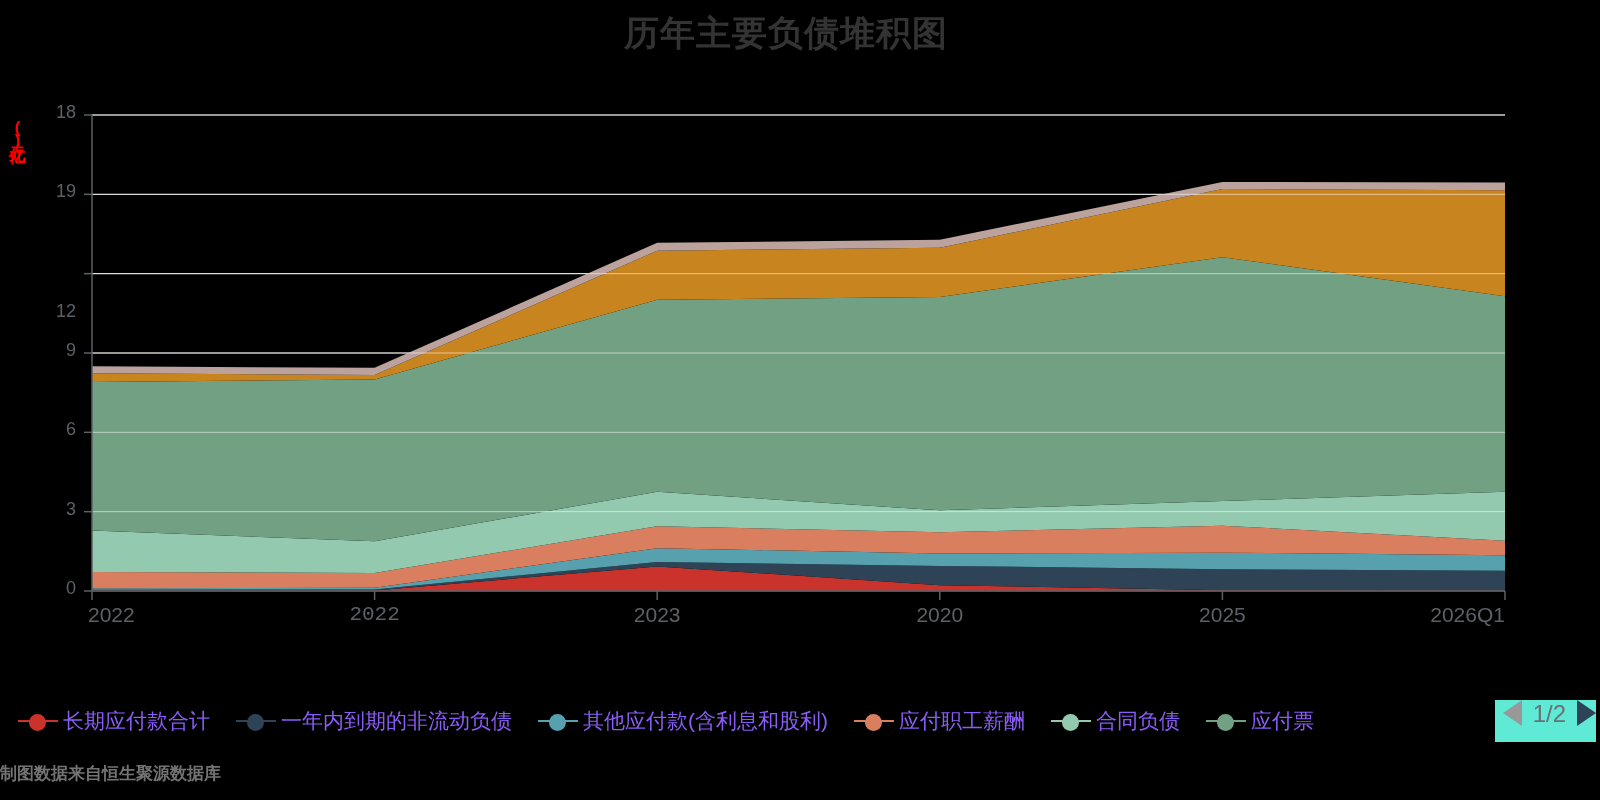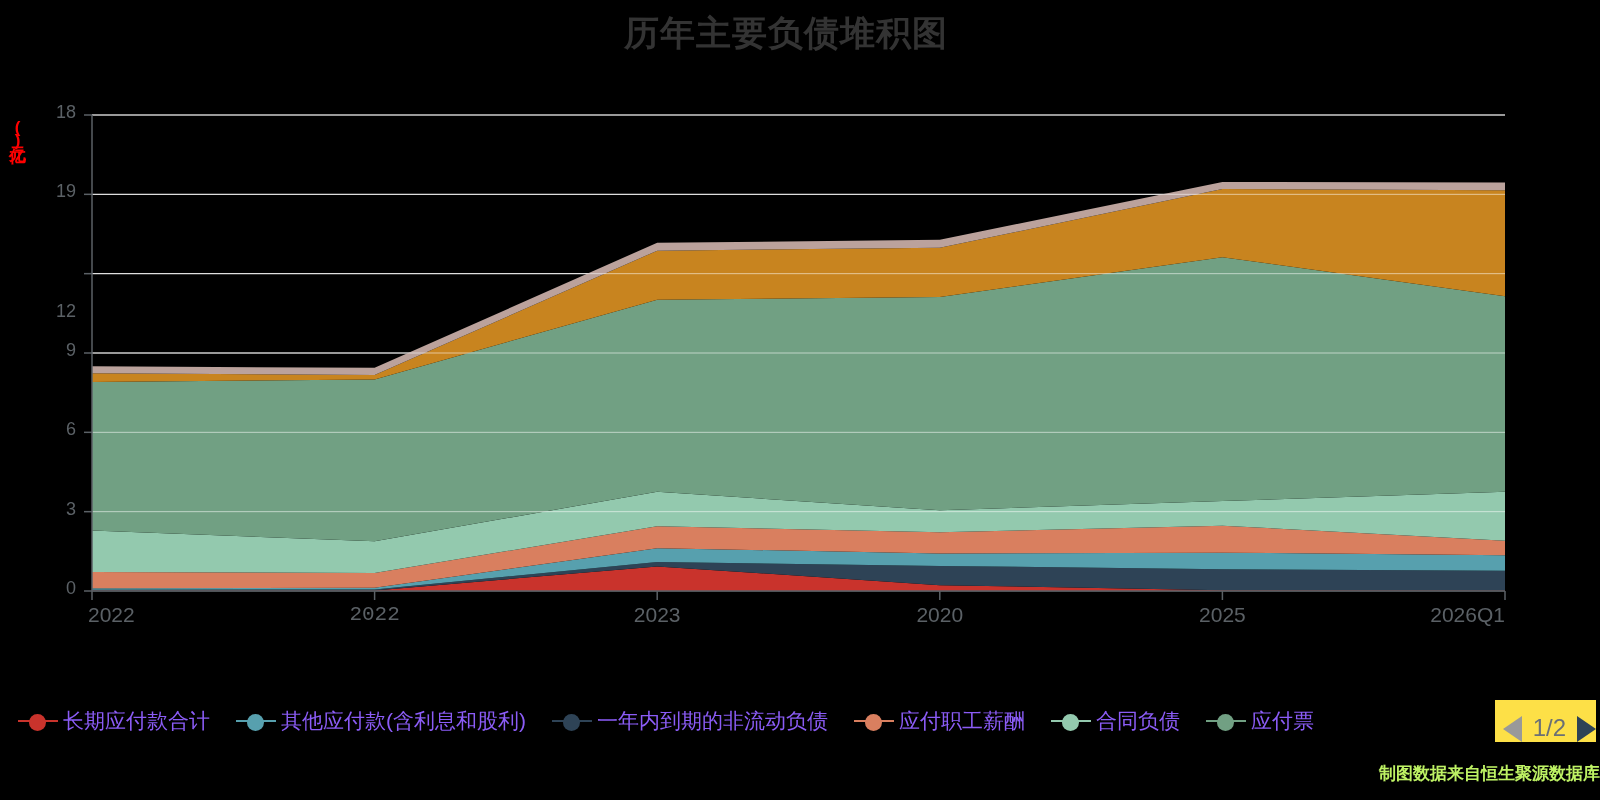--- a/index.html
+++ b/index.html
@@ -69,22 +69,22 @@
     position: absolute; top: 3px; left: 11px;
     width: 17px; height: 17px; border-radius: 50%;
   }
   .legend-label {
     font-size: 21px; color: #8b5cf6;
     margin-left: 5px;
   }
 
   .pager {
     position: absolute; right: 4px; top: 700px;
-    height: 42px; display: flex; align-items: flex-end;
-    background: #fde047;
+    height: 42px; display: flex; align-items: flex-start;
+    background: #5eead4;
     padding-left: 8px;
   }
   .pager .arrow-l {
     width: 0; height: 0;
     border-top: 13px solid transparent;
     border-bottom: 13px solid transparent;
     border-right: 19px solid #999999;
     cursor: pointer;
   }
   .pager .arrow-r {
@@ -95,23 +95,23 @@
     cursor: pointer;
   }
   .pager .page-num {
     font-size: 24px; color: #6b7075;
     margin: 0 11px;
   }
 
   
   .footer-note {
     position: absolute; left: 0; top: 762px; width: 1600px;
-    text-align: right;
+    text-align: left;
     font-size: 17px; font-weight: bold;
-    color: #bef264;
+    color: #737373;
     letter-spacing: 0px;
   }
 </style>
 </head>
 <body>
 
 <div id="root">
 
   <div class="chart-title">历年主要负债堆积图</div>
 
@@ -179,31 +179,31 @@
   <div class="legend" id="legend-host">
       <div class="legend-item">
         <span class="legend-mark">
           <span class="bar" style="background: rgb(201, 51, 44);"></span>
           <span class="dot" style="background: rgb(201, 51, 44);"></span>
         </span>
         <span class="legend-label">长期应付款合计</span>
       </div>
       <div class="legend-item">
         <span class="legend-mark">
+          <span class="bar" style="background: rgb(46, 67, 86);"></span>
+          <span class="dot" style="background: rgb(46, 67, 86);"></span>
+        </span>
+        <span class="legend-label">一年内到期的非流动负债</span>
+      </div>
+      <div class="legend-item">
+        <span class="legend-mark">
           <span class="bar" style="background: rgb(87, 160, 174);"></span>
           <span class="dot" style="background: rgb(87, 160, 174);"></span>
         </span>
         <span class="legend-label">其他应付款(含利息和股利)</span>
-      </div>
-      <div class="legend-item">
-        <span class="legend-mark">
-          <span class="bar" style="background: rgb(46, 67, 86);"></span>
-          <span class="dot" style="background: rgb(46, 67, 86);"></span>
-        </span>
-        <span class="legend-label">一年内到期的非流动负债</span>
       </div>
       <div class="legend-item">
         <span class="legend-mark">
           <span class="bar" style="background: rgb(217, 127, 95);"></span>
           <span class="dot" style="background: rgb(217, 127, 95);"></span>
         </span>
         <span class="legend-label">应付职工薪酬</span>
       </div>
       <div class="legend-item">
         <span class="legend-mark">

